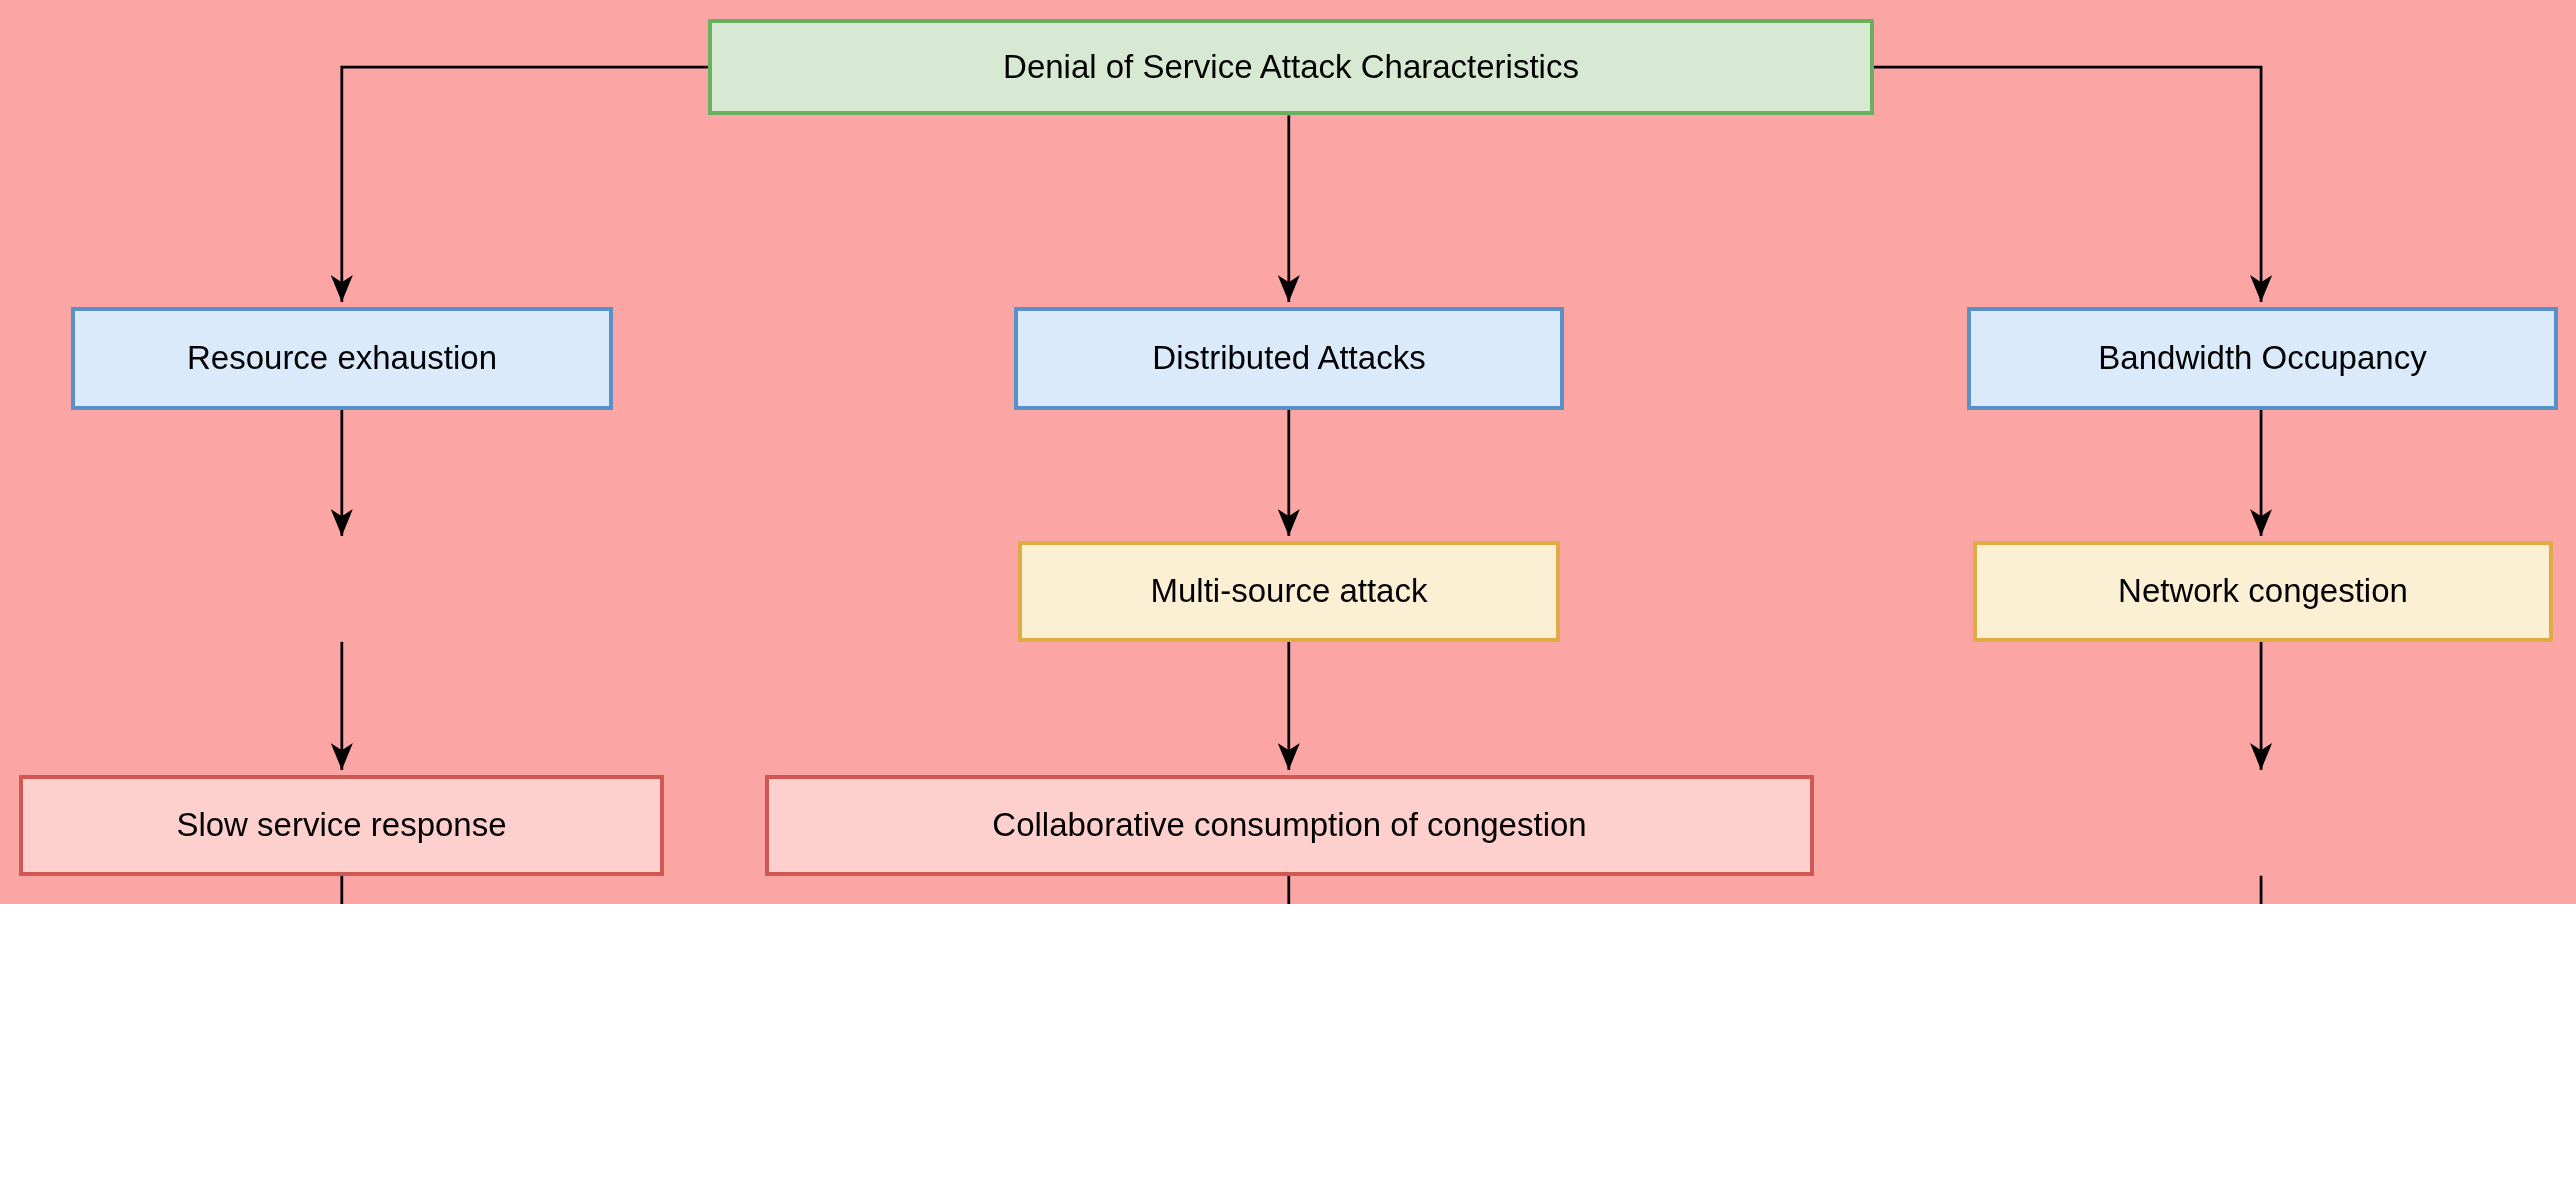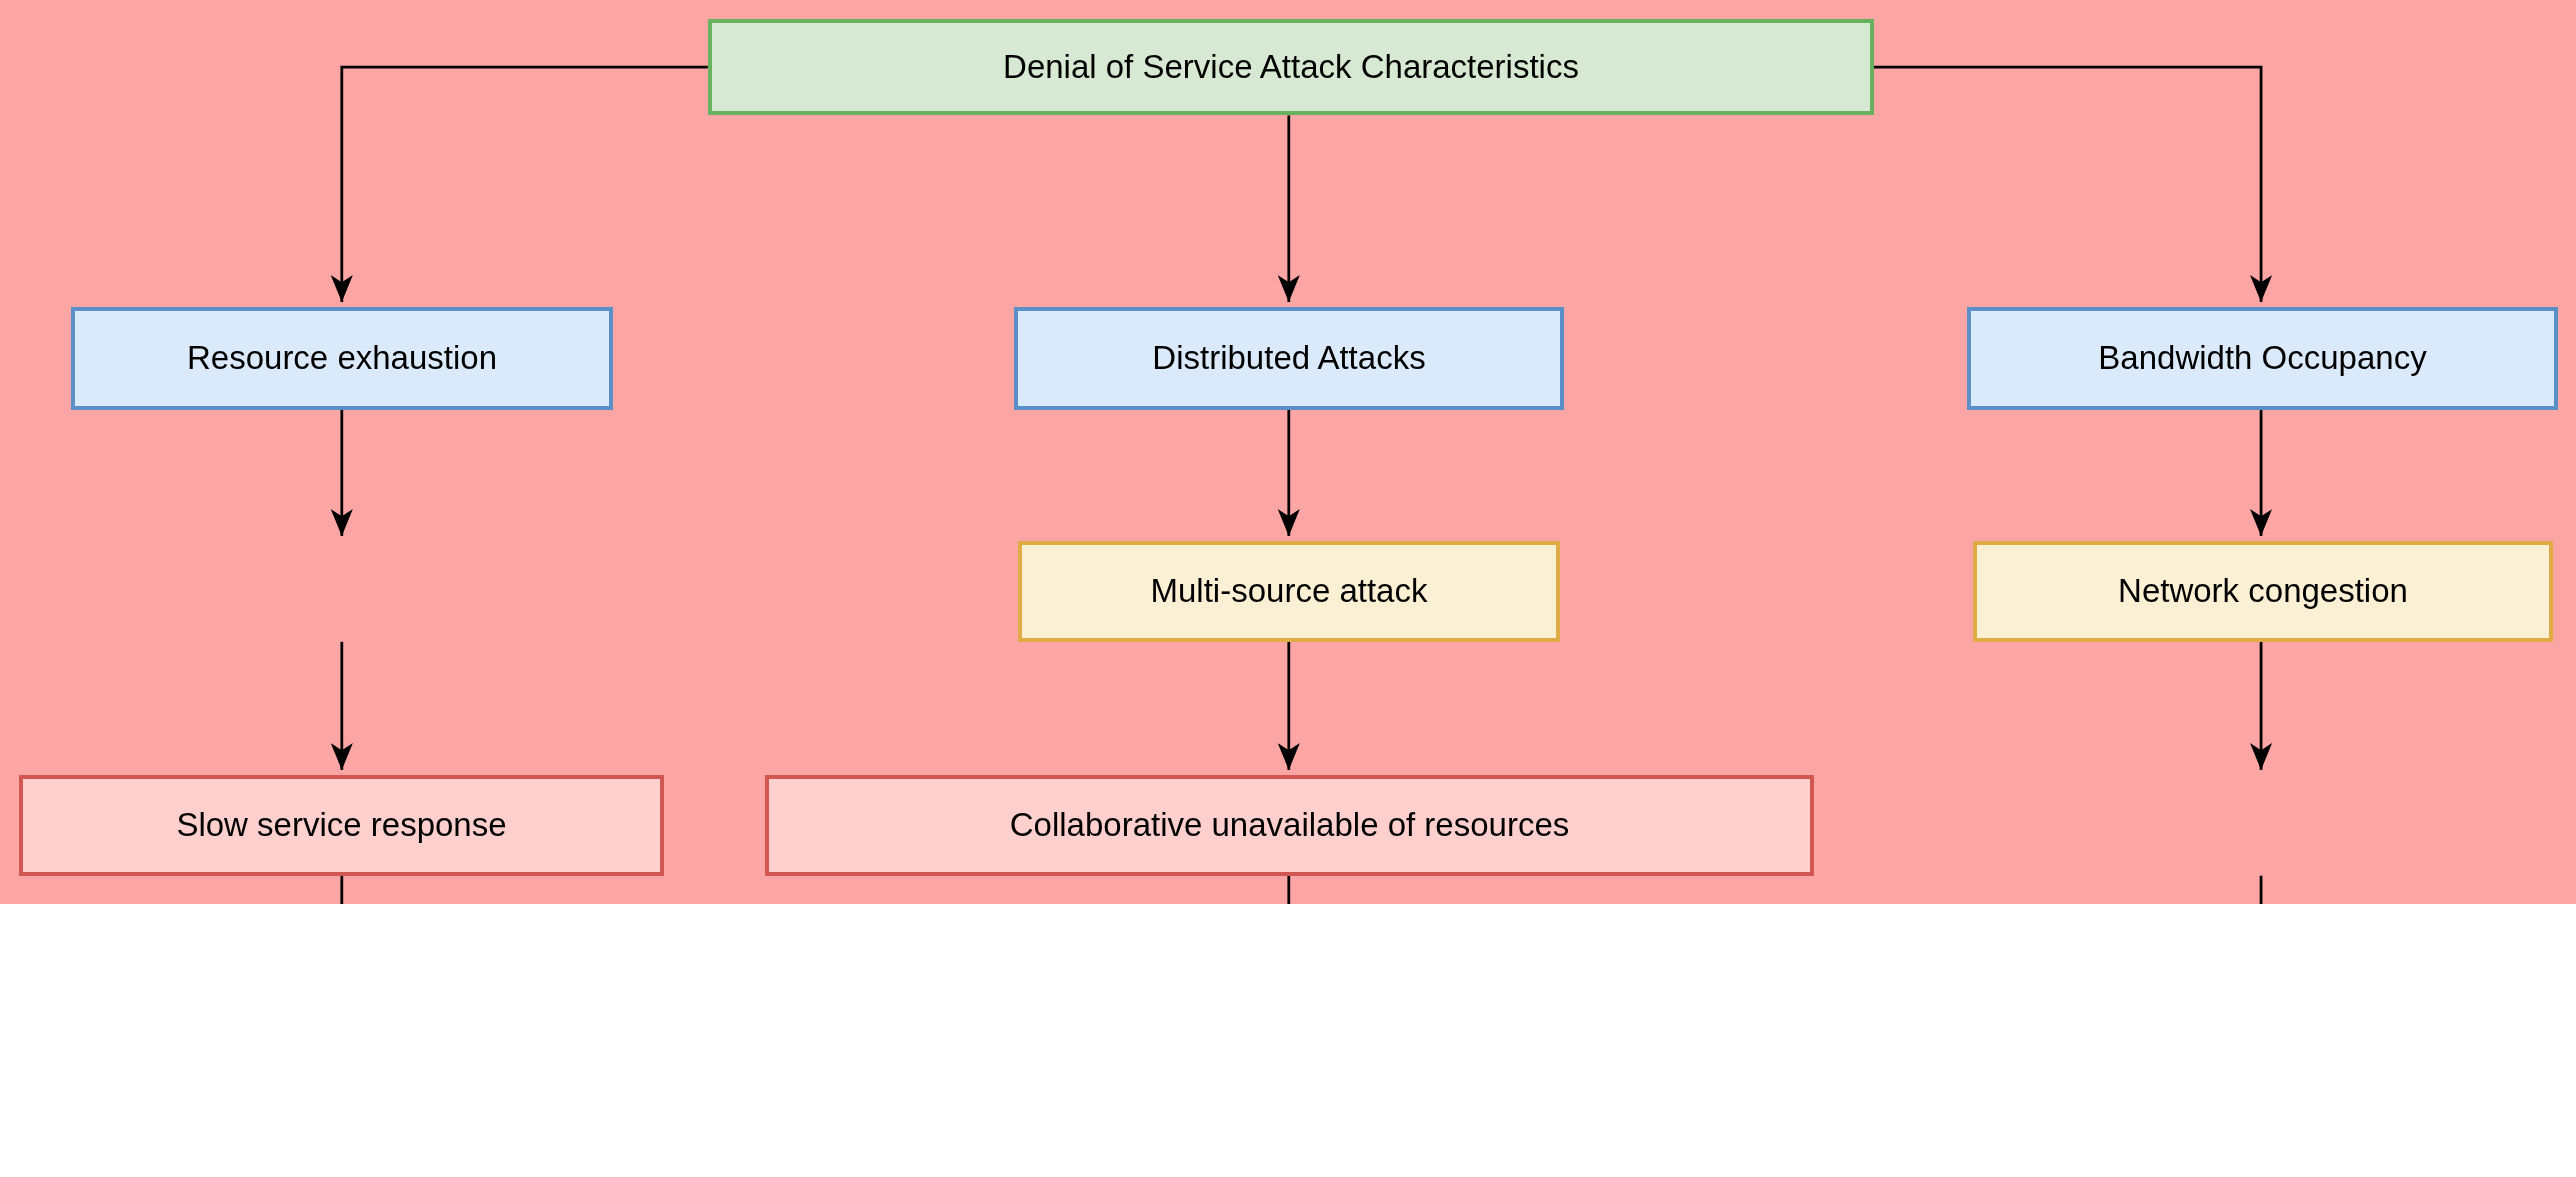--- a/index.html
+++ b/index.html
@@ -90,19 +90,19 @@
 
   <div class="node red" style="left:19px; top:775px; width:645px; height:101px;">
     <span>Slow service response</span>
   </div>
 
   <div class="node yellow" style="left:1973px; top:541px; width:580px; height:101px;">
     <span>Network congestion</span>
   </div>
 
   <div class="node red" style="left:765px; top:775px; width:1049px; height:101px;">
-    <span>Collaborative unavailable of resources</span>
+    <span>Collaborative consumption of congestion</span>
   </div>
 
 
 
 </div>
 
 
 </body></html>

